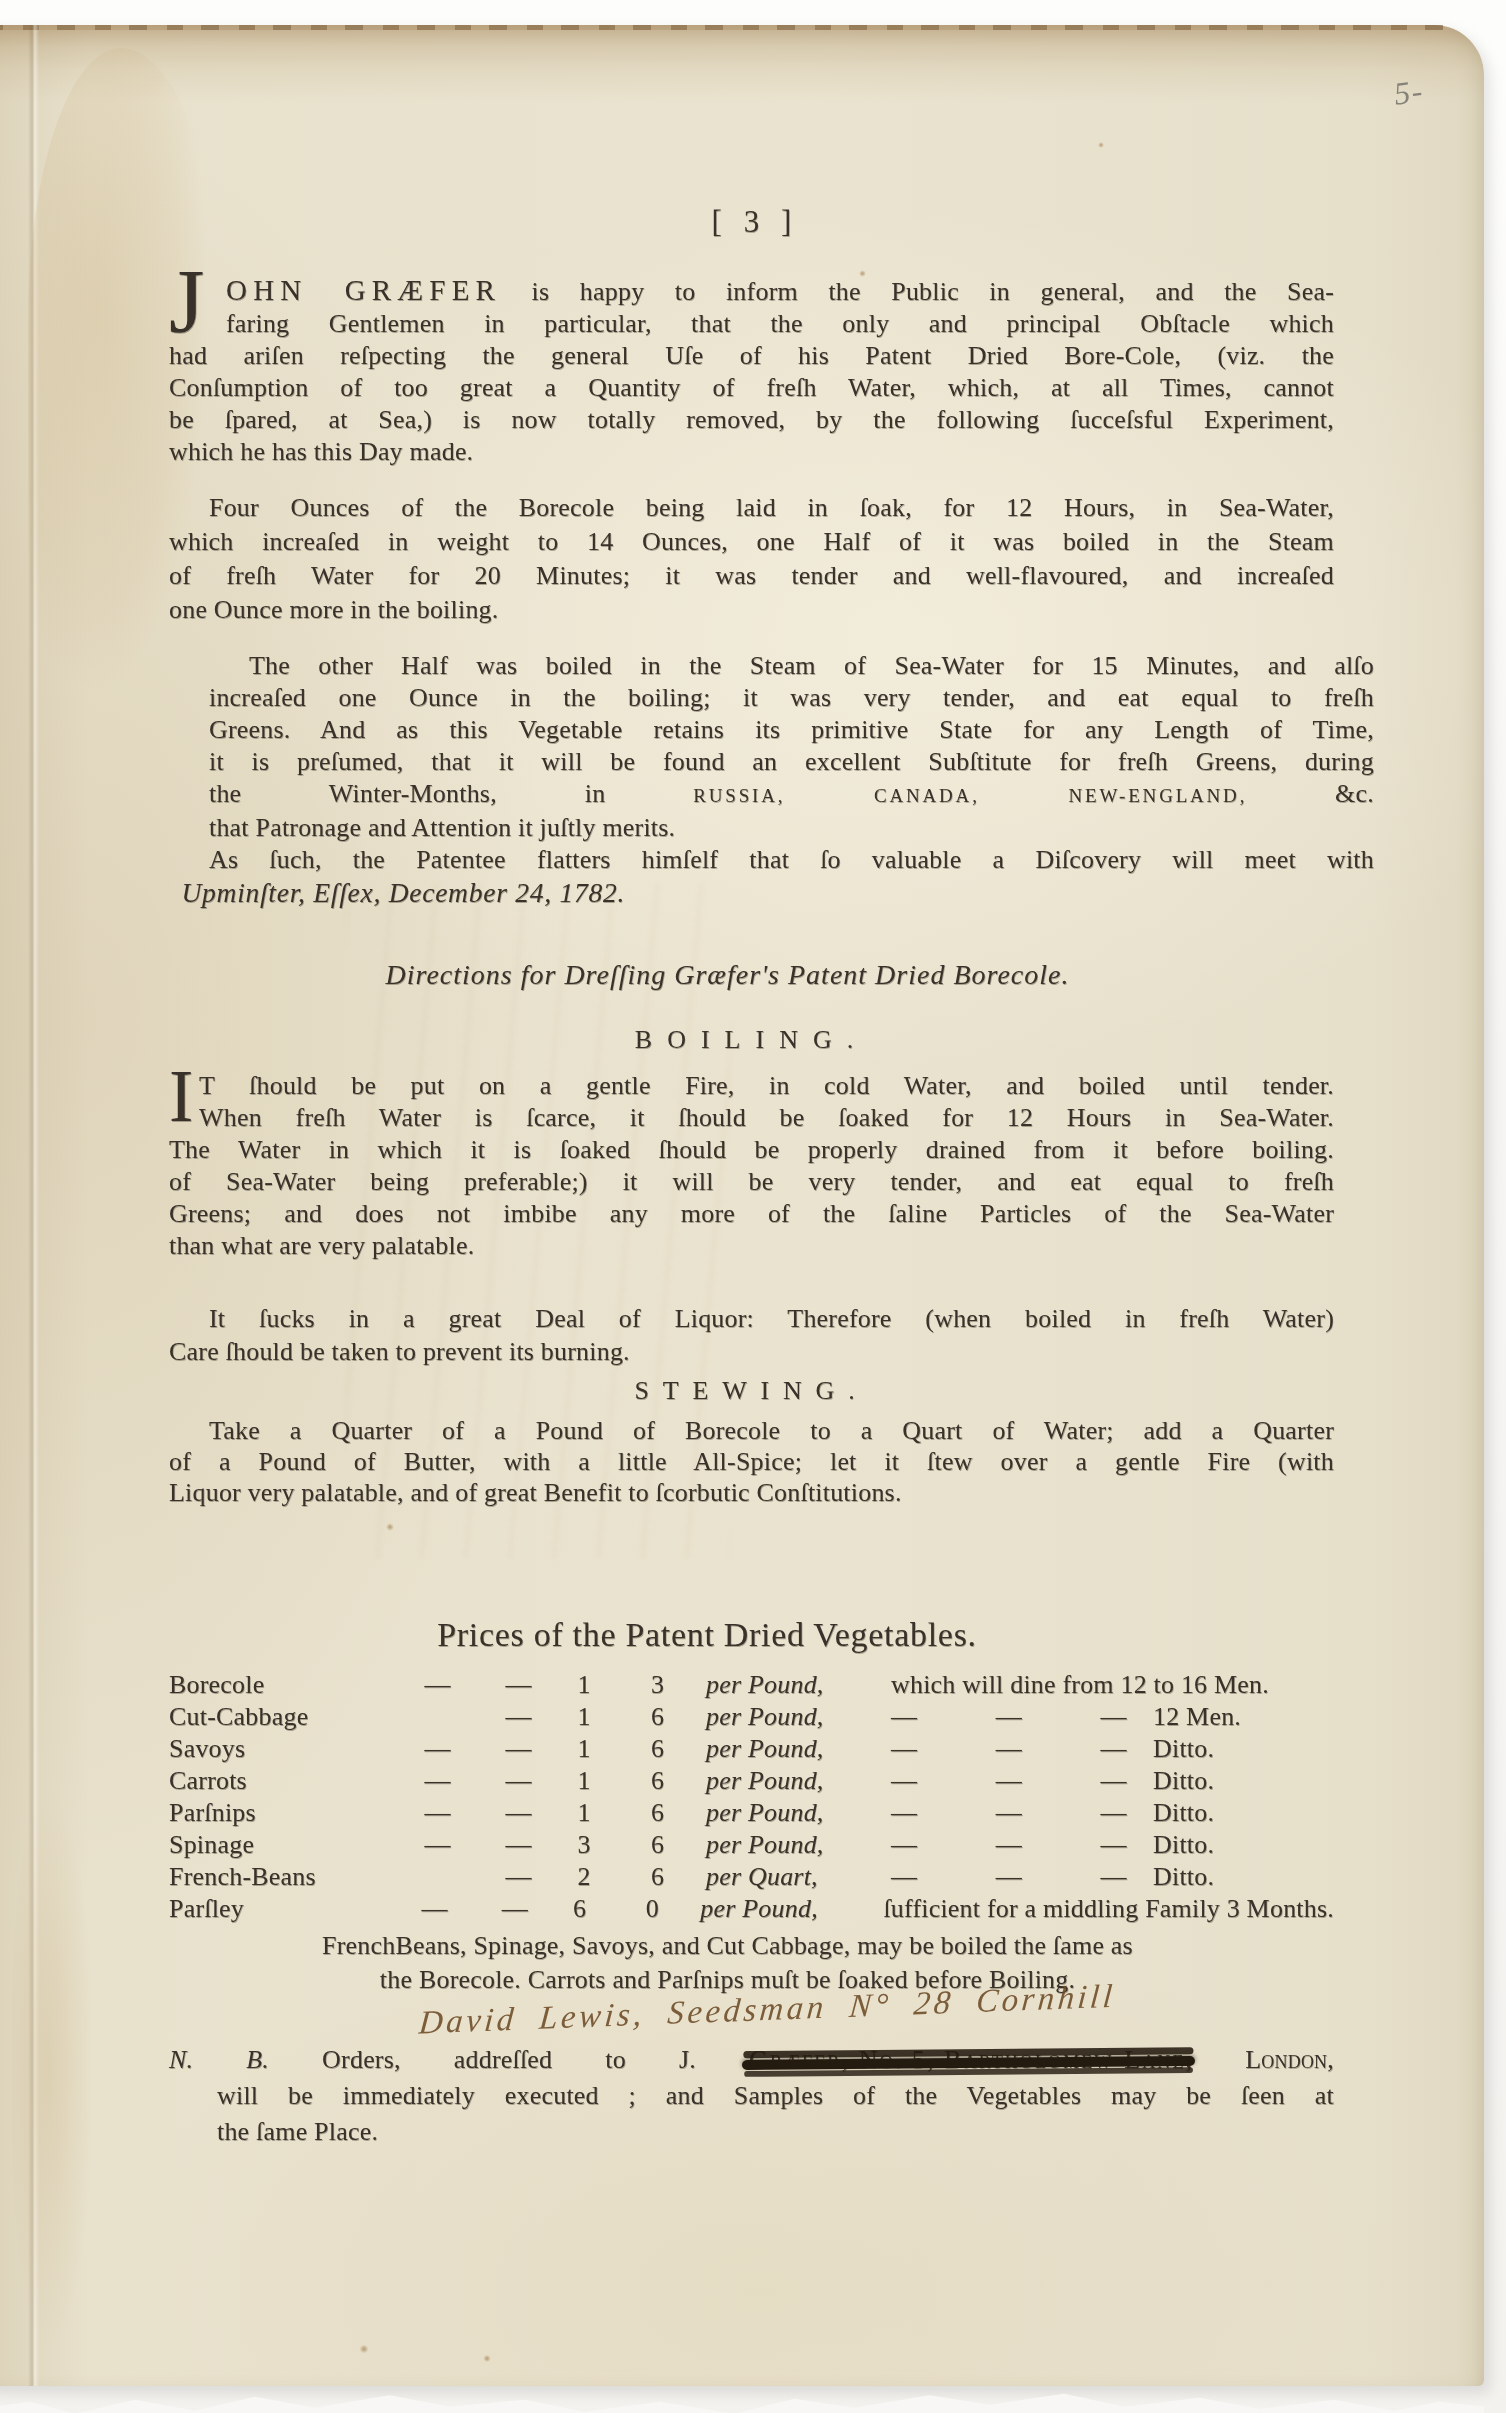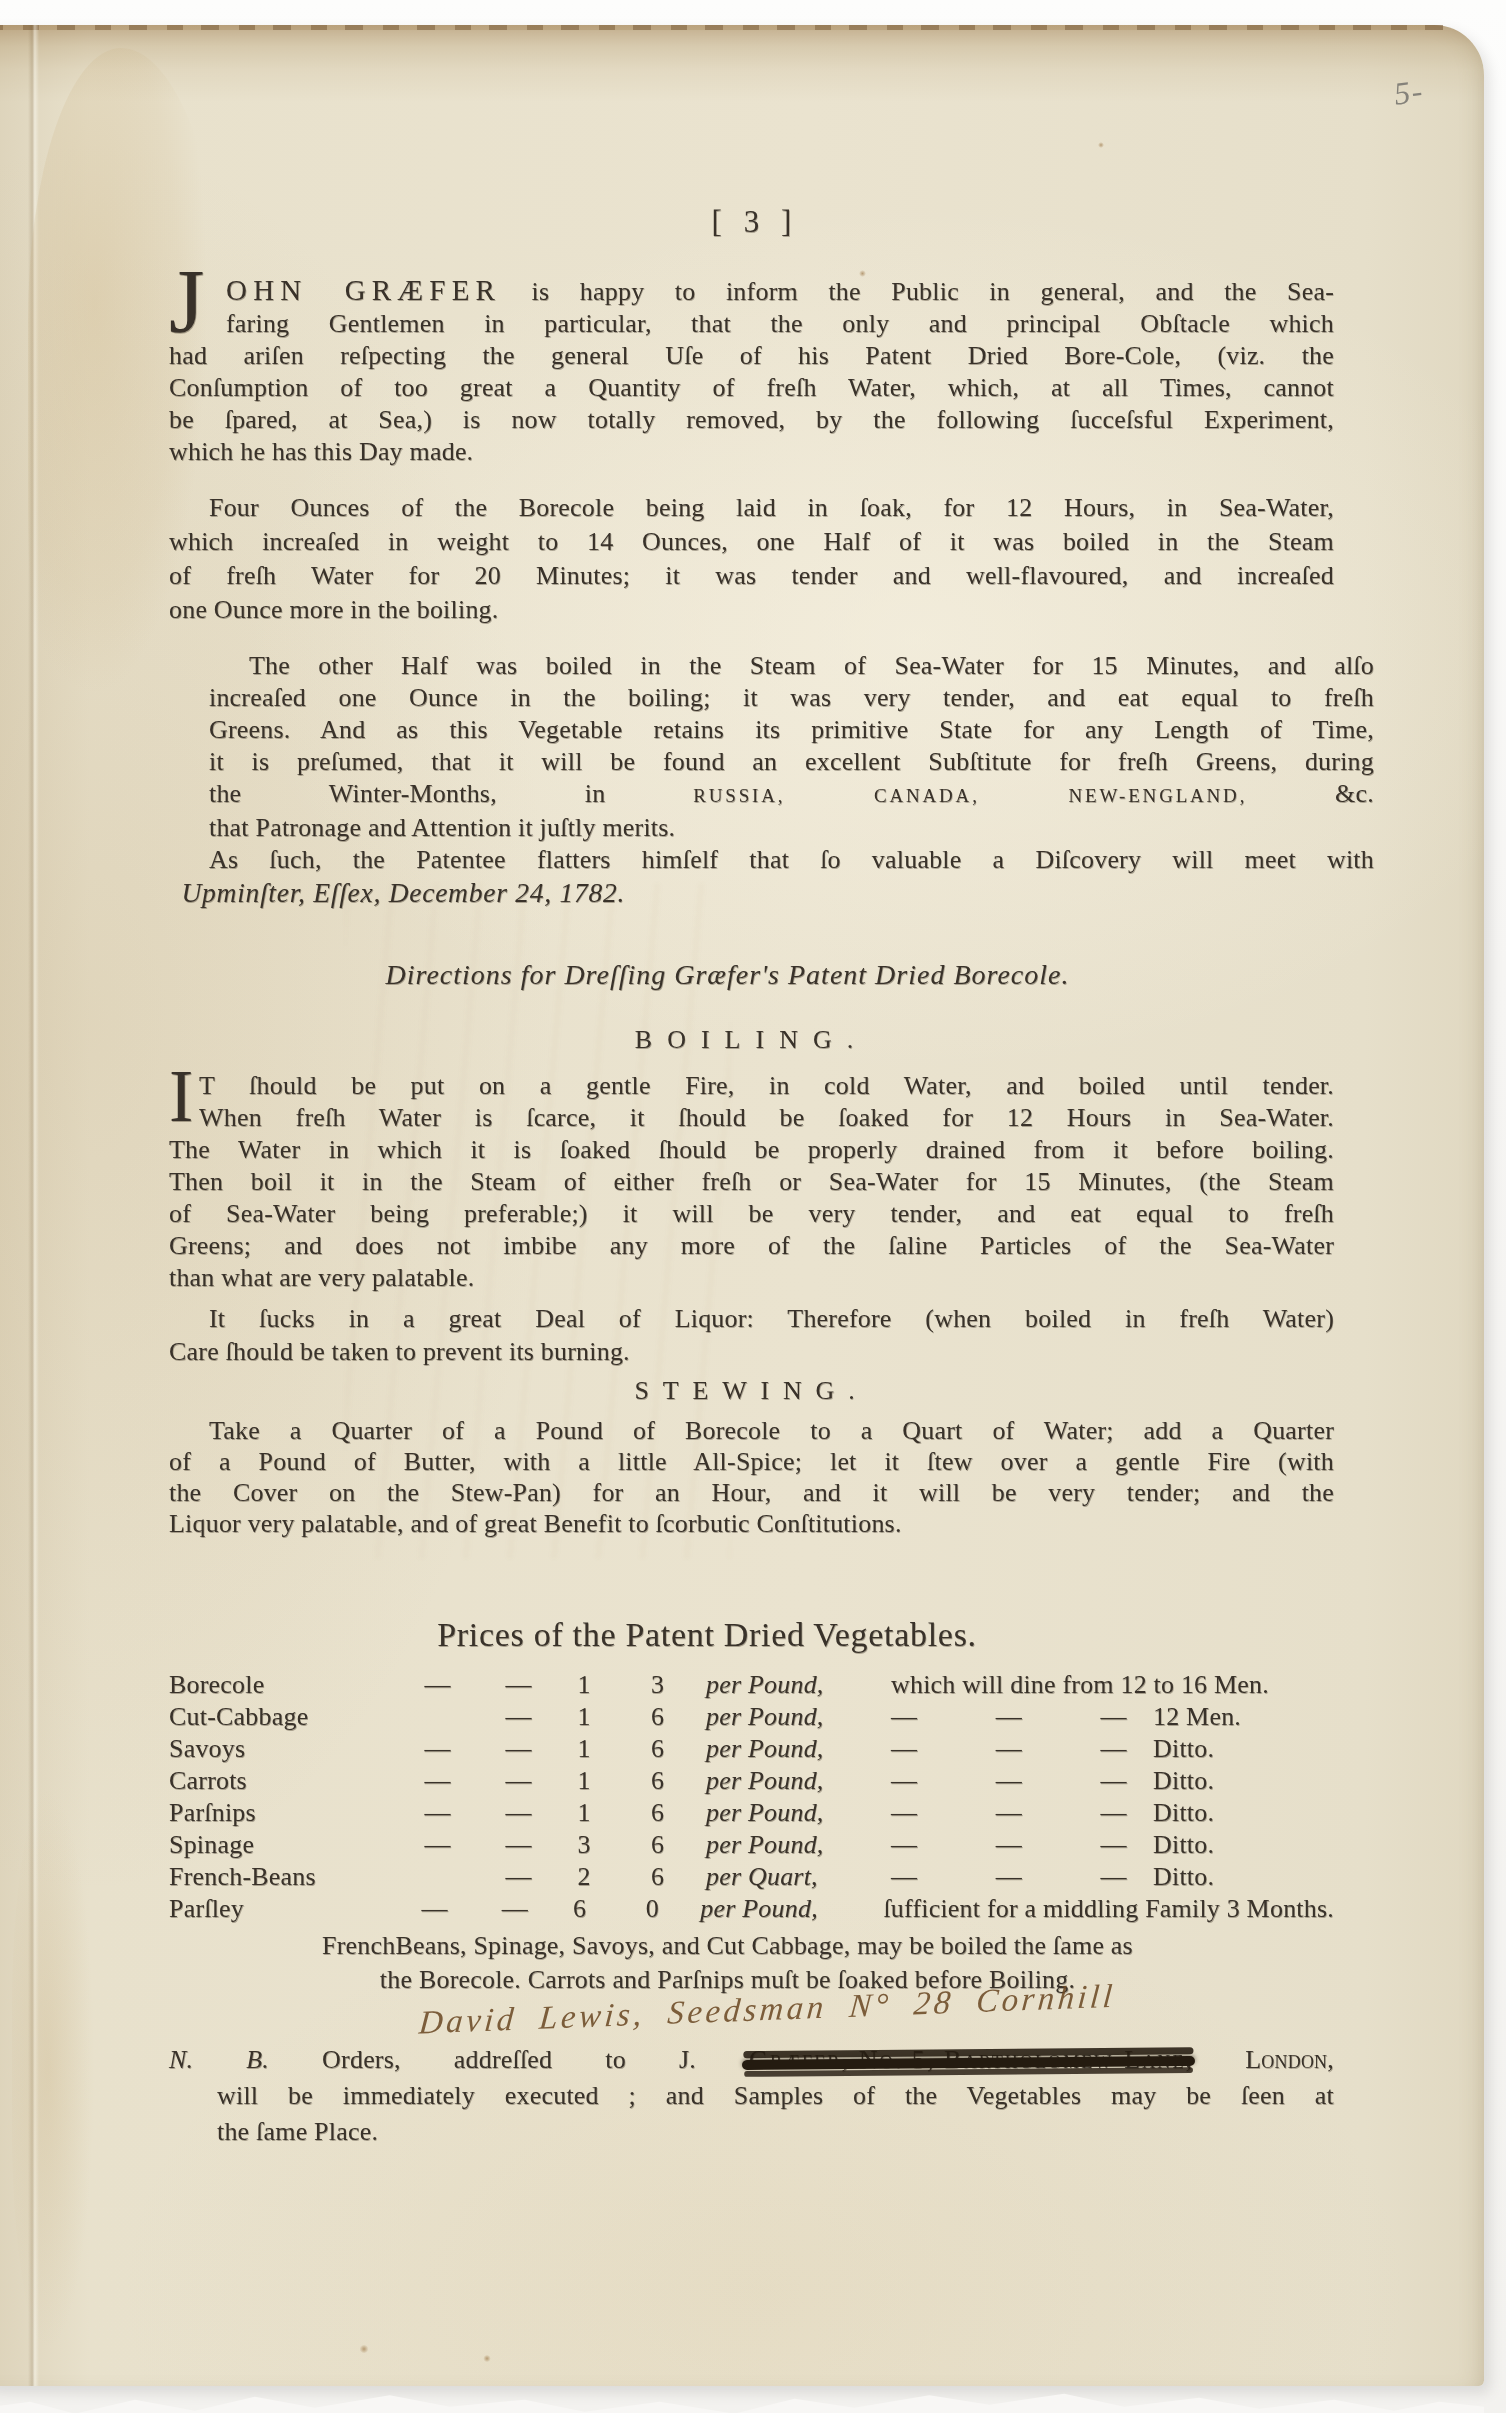--- a/index.html
+++ b/index.html
@@ -160,37 +160,35 @@
   <div class="sec" id="dateline">Upminſter, Eſſex, December 24, 1782.</div>
 
   <div class="sec center" id="dirhead">Directions for Dreſſing Græfer's Patent Dried Borecole.</div>
 
   <div class="sec center" id="boilhead">BOILING.</div>
 
   <div class="sec" id="boil">
     <span class="tl"><span class="dropI">I</span><span>T ſhould be put on a gentle Fire, in cold Water, and boiled until tender.</span></span>
     <span class="tl">When freſh Water is ſcarce, it ſhould be ſoaked for 12 Hours in Sea-Water.</span>
     <span class="tl">The Water in which it is ſoaked ſhould be properly drained from it before boiling.</span>
-    <span class="tl">Then boil it in the Steam of either freſh or Sea-Water for 15 Minutes, (the Steam</span>
     <span class="tl">of Sea-Water being preferable;) it will be very tender, and eat equal to freſh</span>
     <span class="tl">Greens; and does not imbibe any more of the ſaline Particles of the Sea-Water</span>
     <span class="tl last">than what are very palatable.</span>
   </div>
 
   <div class="sec" id="sucks">
     <span class="tl ind">It ſucks in a great Deal of Liquor: Therefore (when boiled in freſh Water)</span>
     <span class="tl last">Care ſhould be taken to prevent its burning.</span>
   </div>
 
   <div class="sec center" id="stewhead">STEWING.</div>
 
   <div class="sec" id="stew">
     <span class="tl ind">Take a Quarter of a Pound of Borecole to a Quart of Water; add a Quarter</span>
     <span class="tl">of a Pound of Butter, with a little All-Spice; let it ſtew over a gentle Fire (with</span>
-    <span class="tl">the Cover on the Stew-Pan) for an Hour, and it will be very tender; and the</span>
     <span class="tl last">Liquor very palatable, and of great Benefit to ſcorbutic Conſtitutions.</span>
   </div>
 
   <div class="sec center" id="pricetitle">Prices of the Patent Dried Vegetables.</div>
 
   <div class="sec" id="pricetable">
     <div class="price-row">
       <span class="pr-name">Borecole</span>
         <span class="pr-da">—</span>
         <span class="pr-db">—</span>

